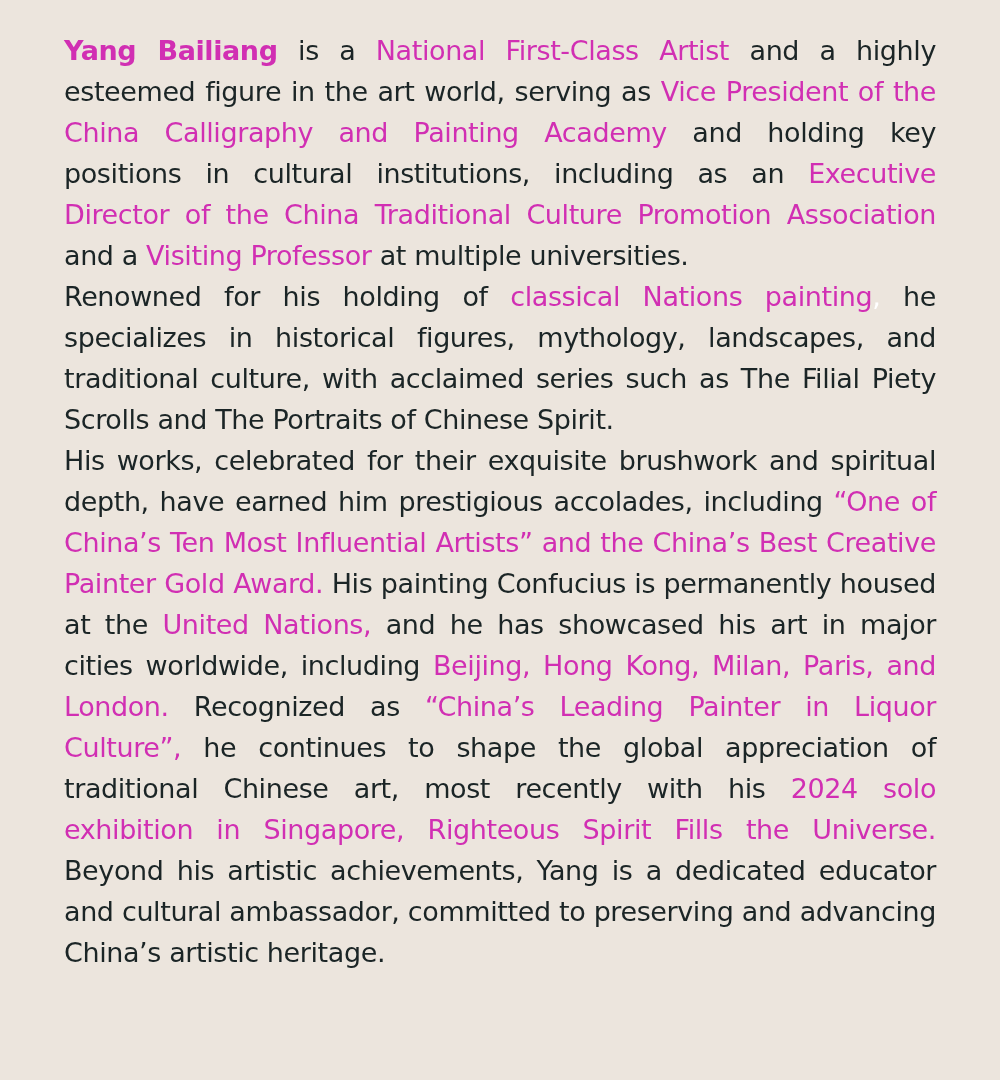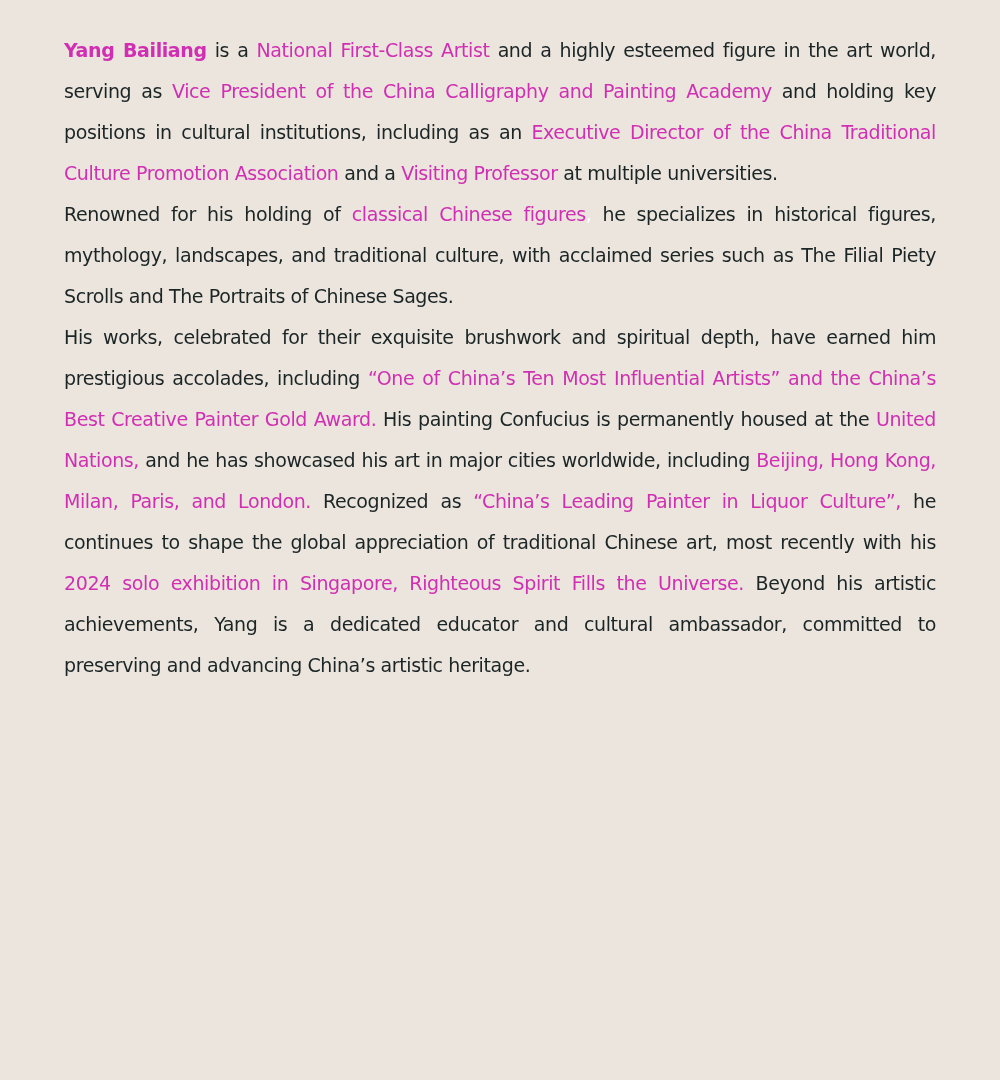--- a/index.html
+++ b/index.html
@@ -6,30 +6,30 @@
   body {
     width: 1000px; height: 1080px;
     background: #ECE5DD;
     overflow: hidden;
   }
   .wrap {
     position: absolute;
     left: 64px; top: 30px;
     width: 872px;
     font-family: "DejaVu Sans", sans-serif;
-    font-size: 19px;
+    font-size: 27px;
     line-height: 41px;
     color: #1B2526;
     letter-spacing: -0.4px;
   }
   .wrap p { margin: 0; text-align: justify; }
   .hl { color: #D12FB3; }
   .bold { font-weight: bold; }
   .white { color: #ffffff; }
 </style>
 </head>
 <body>
 
 <div class="wrap" id="bio">
     <p><span class="hl bold">Yang Bailiang</span><span> is a </span><span class="hl">National First-Class Artist</span><span> and a highly esteemed figure in the art world, serving as </span><span class="hl">Vice President of the China Calligraphy and Painting Academy</span><span> and holding key positions in cultural institutions, including as an </span><span class="hl">Executive Director of the China Traditional Culture Promotion Association</span><span> and a </span><span class="hl">Visiting Professor</span><span> at multiple universities.</span></p>
-    <p><span>Renowned for his holding of </span><span class="hl">classical Chinese figures</span><span class="white">,</span><span> he specializes in historical figures, mythology, landscapes, and traditional culture, with acclaimed series such as The Filial Piety Scrolls and The Portraits of Chinese Sages.</span></p>
+    <p><span>Renowned for his holding of </span><span class="hl">classical Nations painting</span><span class="white">,</span><span> he specializes in historical figures, mythology, landscapes, and traditional culture, with acclaimed series such as The Filial Piety Scrolls and The Portraits of Chinese Spirit.</span></p>
     <p><span>His works, celebrated for their exquisite brushwork and spiritual depth, have earned him prestigious accolades, including </span><span class="hl">“One of China’s Ten Most Influential Artists” and the China’s Best Creative Painter Gold Award.</span><span> His painting Confucius is permanently housed at the </span><span class="hl">United Nations,</span><span> and he has showcased his art in major cities worldwide, including </span><span class="hl">Beijing, Hong Kong, Milan, Paris, and London.</span><span> Recognized as </span><span class="hl">“China’s Leading Painter in Liquor Culture”,</span><span> he continues to shape the global appreciation of traditional Chinese art, most recently with his </span><span class="hl">2024 solo exhibition in Singapore, Righteous Spirit Fills the Universe.</span><span> Beyond his artistic achievements, Yang is a dedicated educator and cultural ambassador, committed to preserving and advancing China’s artistic heritage.</span></p>
   </div>
 
 </body></html>

